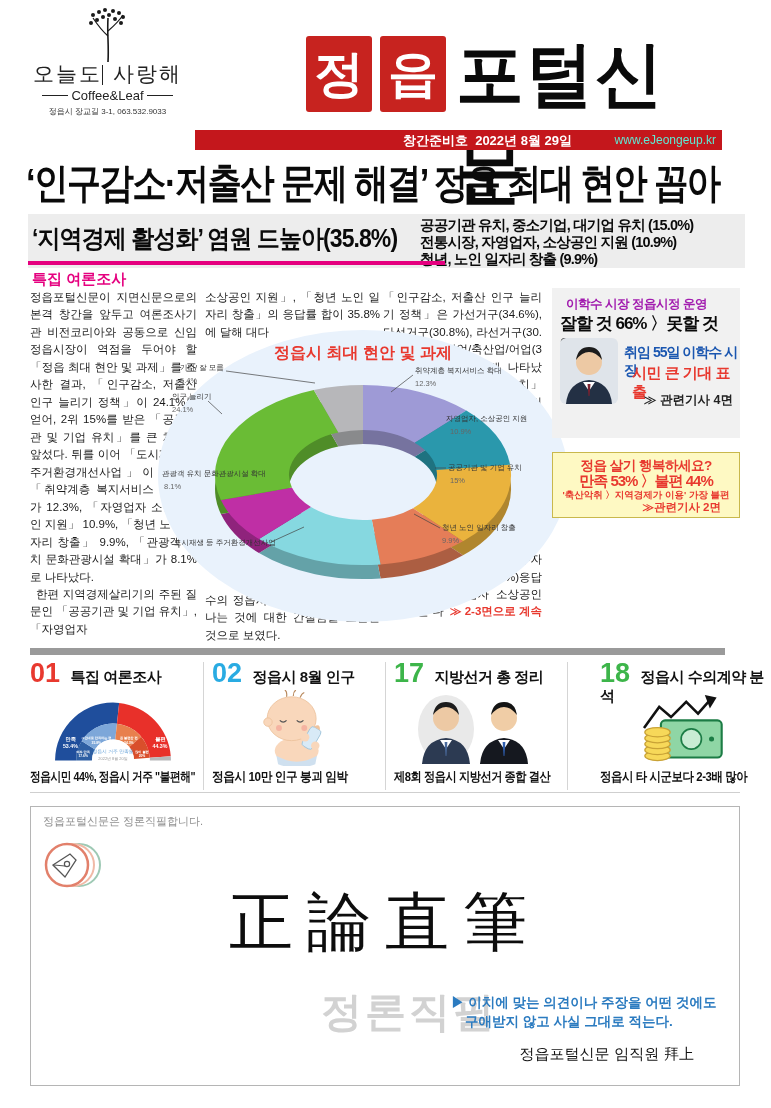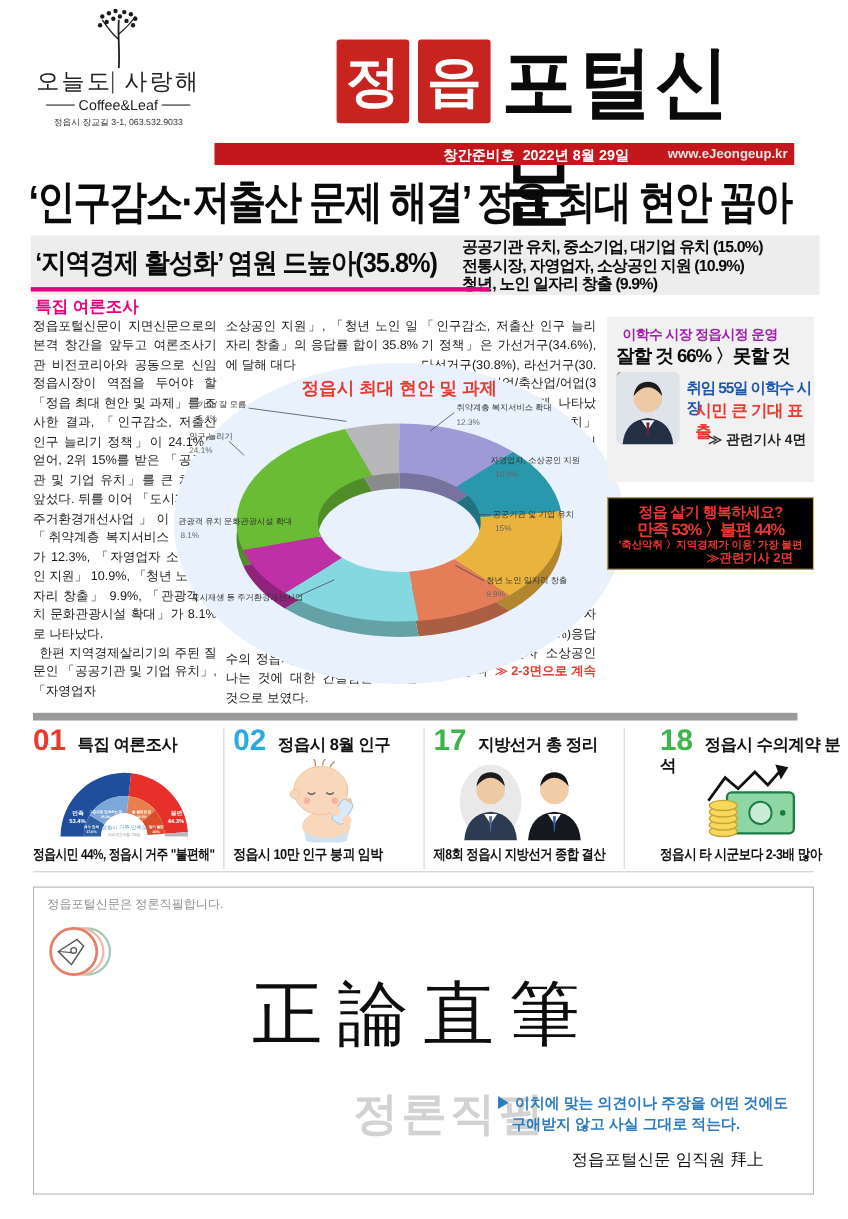--- a/index.html
+++ b/index.html
@@ -60,21 +60,21 @@
        font-size:50px;font-weight:900;text-align:center;line-height:76px;" class2="serif">정</div>
   <div class="abs" style="left:380px;top:36px;width:66px;height:76px;background:#c7231f;border-radius:3px;color:#fff;
        font-size:50px;font-weight:900;text-align:center;line-height:76px;">읍</div>
   <div class="abs serif" style="left:456px;top:26px;width:292px;height:96px;font-size:72px;font-weight:900;color:#0a0a0a;
        letter-spacing:2px;line-height:96px;transform:scaleX(0.94);transform-origin:left;">포털신문</div>
 
   <div class="abs" style="left:195px;top:130px;width:527px;height:20px;background:#c4171c;">
     <div class="abs" style="right:150px;top:2px;font-size:13px;color:#fff;font-weight:700;">
       <span>창간준비호</span>&nbsp;&nbsp;<span>2022년 8월 29일</span>
     </div>
-    <div class="abs" style="right:6px;top:3px;font-size:12px;color:#e5e5e5;font-weight:700;">www.eJeongeup.kr</div>
+    <div class="abs" style="right:6px;top:3px;font-size:12px;color:#5eead4;font-weight:400;">www.eJeongeup.kr</div>
   </div>
 
   <div class="abs w900" style="left:26px;top:156px;width:760px;font-size:41px;color:#0a0a0a;letter-spacing:-2px;
        transform:scaleX(0.84);transform-origin:left;white-space:nowrap;">‘인구감소·저출산 문제 해결’ 정읍 최대 현안 꼽아</div>
 
   <div class="abs" style="left:28px;top:214px;width:717px;height:54px;background:#ededed;"></div>
   <div class="abs w900" style="left:32px;top:222px;width:440px;font-size:25px;color:#0a0a0a;letter-spacing:-1px;
        transform:scaleX(0.92);transform-origin:left;white-space:nowrap;">‘지역경제 활성화’ 염원 드높아(35.8%)</div>
   <div class="abs" style="left:420px;top:217px;width:325px;font-size:14.5px;font-weight:700;color:#0a0a0a;line-height:17px;letter-spacing:-0.8px;">
     <div>공공기관 유치,  중소기업, 대기업 유치 (15.0%)</div>
@@ -155,21 +155,21 @@
       <path d="M16,22 Q18,9 29,9 Q40,9 42,22 Q36,14 29,14 Q22,14 16,22" fill="#1c1c1c"></path>
       <path d="M6,66 Q8,44 29,42 Q50,44 52,66 Z" fill="#233044"></path>
       <path d="M23,44 L29,53 L35,44 Z" fill="#fff"></path>
       <path d="M27.5,46 h3 l-1,12 h-1 Z" fill="#7a2230"></path>
     </svg>
     <div class="abs blue w900" style="left:72px;top:56px;font-size:14px;letter-spacing:-1px;">취임 55일 이학수 시장</div>
     <div class="abs red w900" style="left:80px;top:76px;font-size:15px;letter-spacing:-0.5px;">시민 큰 기대 표출</div>
     <div class="abs" style="left:92px;top:104px;font-size:12.5px;font-weight:700;color:#222;">≫ 관련기사 4면</div>
   </div>
 
-  <div class="abs" style="left:552px;top:452px;width:186px;height:64px;background:#000000;border:1.5px solid #c9b84c;">
+  <div class="abs" style="left:552px;top:452px;width:186px;height:64px;background:#fef9c3;border:1.5px solid #c9b84c;">
     <div class="abs red w900" style="left:0;top:4px;width:100%;text-align:center;font-size:13.5px;letter-spacing:-0.5px;">정읍 살기 행복하세요?</div>
     <div class="abs red w900" style="left:0;top:19px;width:100%;text-align:center;font-size:15px;letter-spacing:-1px;">만족 53% 〉불편 44%</div>
     <div class="abs red w900" style="left:0;top:36px;width:100%;text-align:center;font-size:9.5px;">'축산악취 〉지역경제가 이용' 가장 불편</div>
     <div class="abs red w900" style="right:18px;top:47px;font-size:11.5px;">≫관련기사 2면</div>
   </div>
 
 
   <div class="abs" style="left:30px;top:648px;width:695px;height:7px;background:#9a9a9a;"></div>
 
   <div class="abs" style="left:200px;top:662px;height:128px;" class2="vsep"></div>

